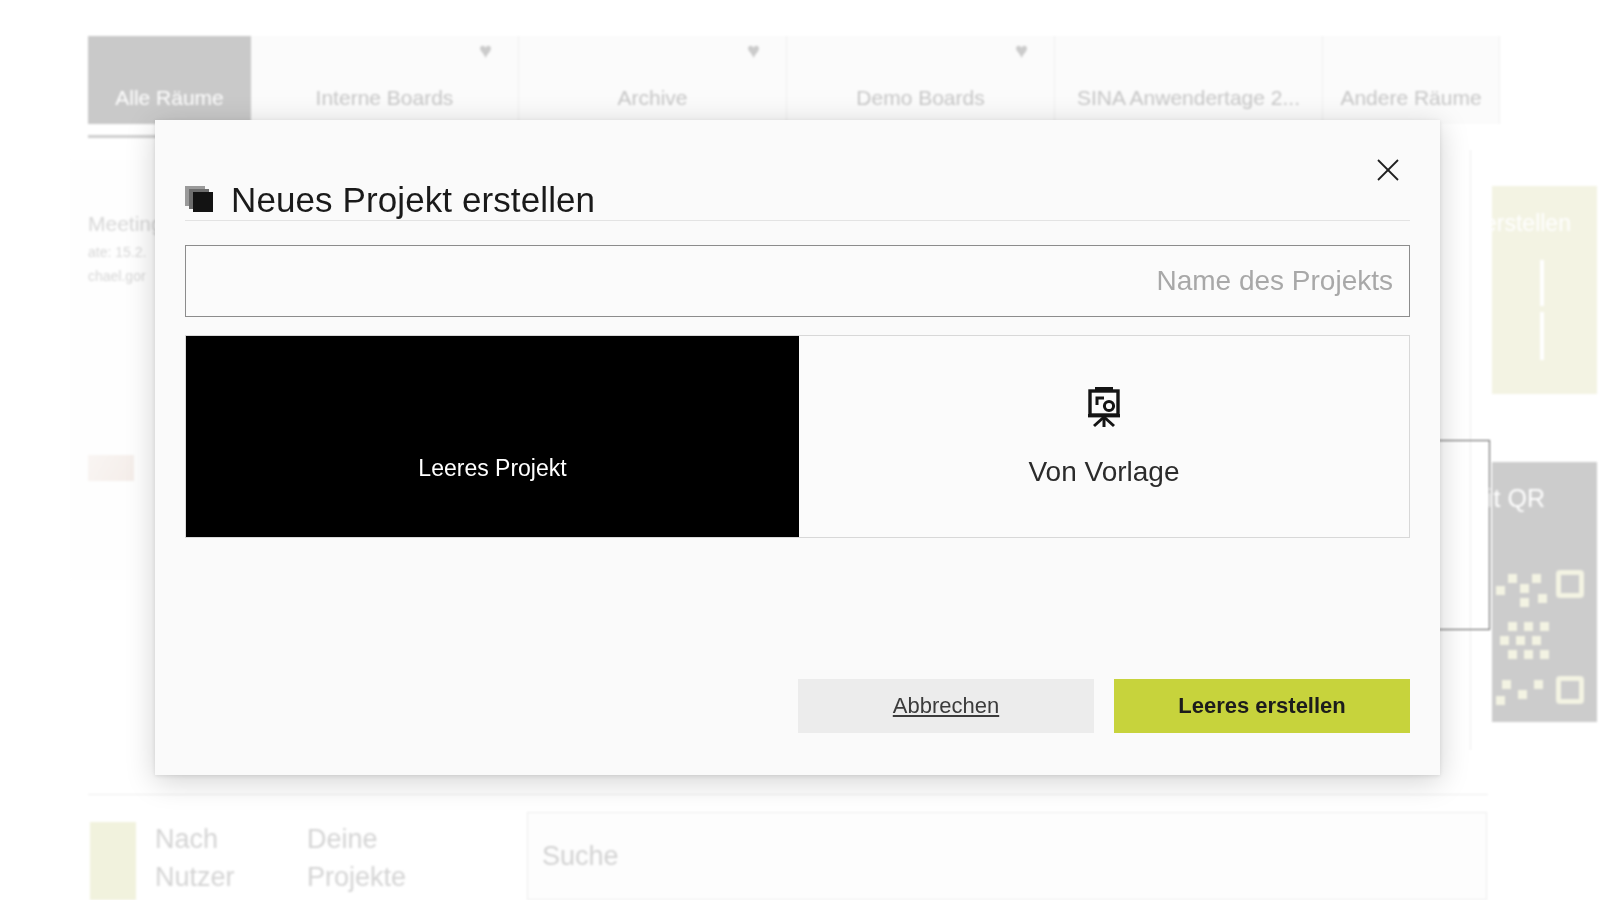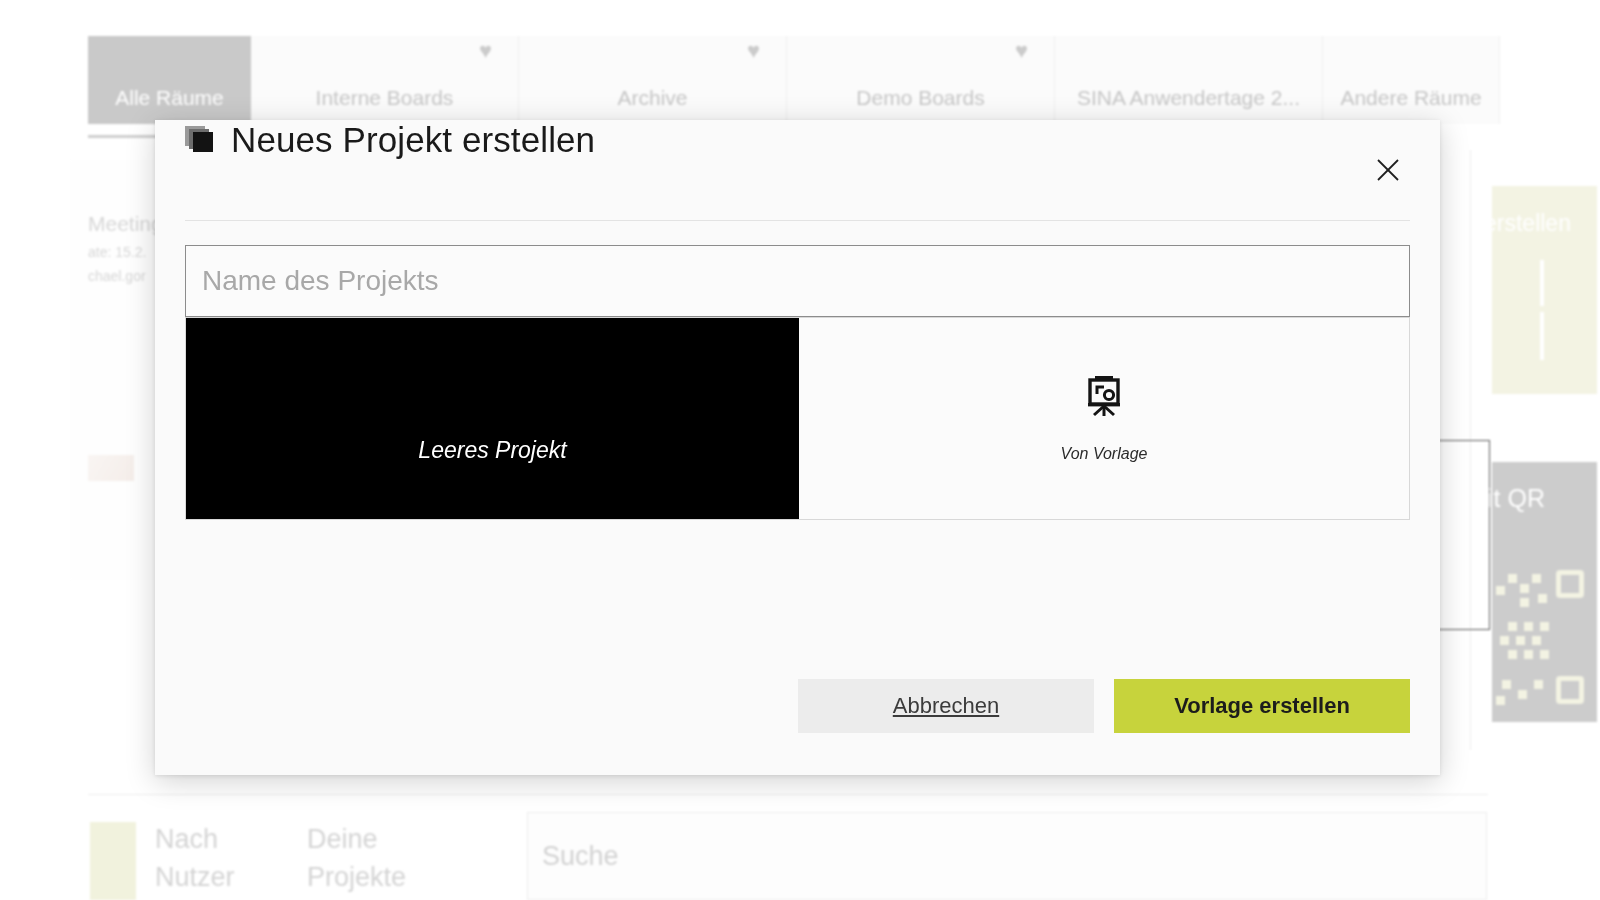--- a/index.html
+++ b/index.html
@@ -227,21 +227,21 @@
     left: 155px; top: 120px;
     width: 1285px; height: 655px;
     background: #fafafa;
     padding: 0 30px;
   }
 
   .modal-header {
     position: relative;
     height: 100px;
     display: flex;
-    align-items: flex-start;
+    align-items: flex-end;
   }
   .modal-title-wrap {
     display: flex;
     align-items: center;
     gap: 16px;
   }
   .layers-icon {
     width: 30px; height: 28px;
     position: relative;
     flex: 0 0 auto;
@@ -294,30 +294,31 @@
     margin-top: 24px;
     width: 100%;
     height: 72px;
     background: #fbfbfb;
     border: 1px solid #8c8c8c;
     padding: 16px 16px;
     font-size: 28px;
     color: #be185d;
     font-family: "Liberation Sans", "DejaVu Sans", sans-serif;
     outline: none;
+    text-align: right;
   }
   .name-input::placeholder { color: #a8a8a8; }
 
   .tiles {
+    margin-top: 18px;
     width: 100%;
     height: 203px;
     display: flex;
     border: 1px solid #d8d8d8;
     background: #fbfbfb;
-    font-style: italic;
   }
   .tile {
     position: relative;
     display: flex;
     flex-direction: column;
     align-items: center;
     justify-content: flex-end;
     cursor: pointer;
     user-select: none;
   }
@@ -333,21 +334,21 @@
     justify-content: center;
   }
   .tile-empty .tile-label {
     font-size: 23px;
     padding-bottom: 55px;
   }
   .tile-template .tile-icon {
     margin-bottom: 24px;
   }
   .tile-template .tile-label {
-    font-size: 16px;
+    font-size: 28px;
   }
 
   .modal-actions {
     position: absolute;
     right: 30px;
     bottom: 42px;
     display: flex;
     gap: 20px;
   }
   .btn {
@@ -502,17 +503,17 @@
             <line x1="19" y1="31" x2="9" y2="40" stroke="#141414" stroke-width="3"></line>
             <line x1="19" y1="31" x2="29" y2="40" stroke="#141414" stroke-width="3"></line>
           </svg>
         </span>
         <span class="tile-label">Von Vorlage</span>
       </div>
     </div>
 
     <div class="modal-actions">
       <button class="btn btn-cancel">Abbrechen</button>
-      <button class="btn btn-primary">Vorlage erstellen</button>
+      <button class="btn btn-primary">Leeres erstellen</button>
     </div>
 
   </div>
 </div>
 
 </body></html>

